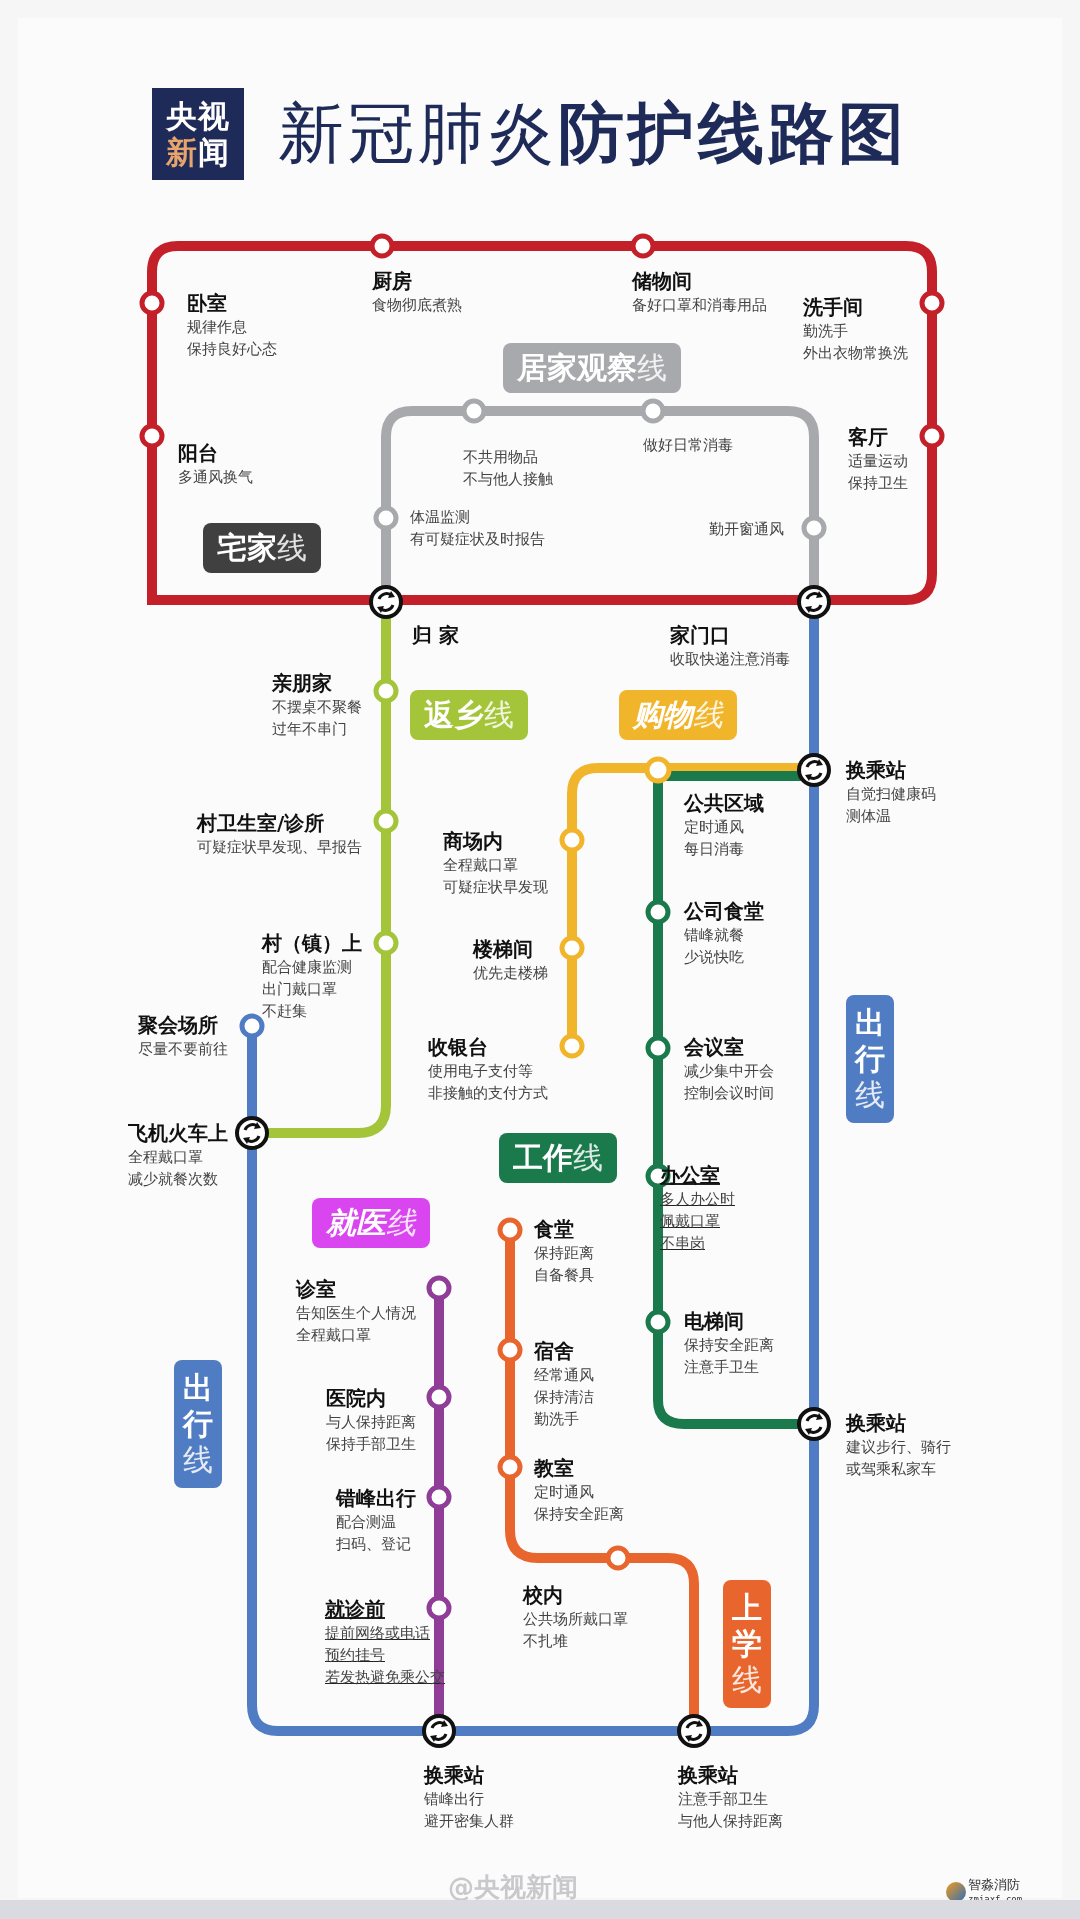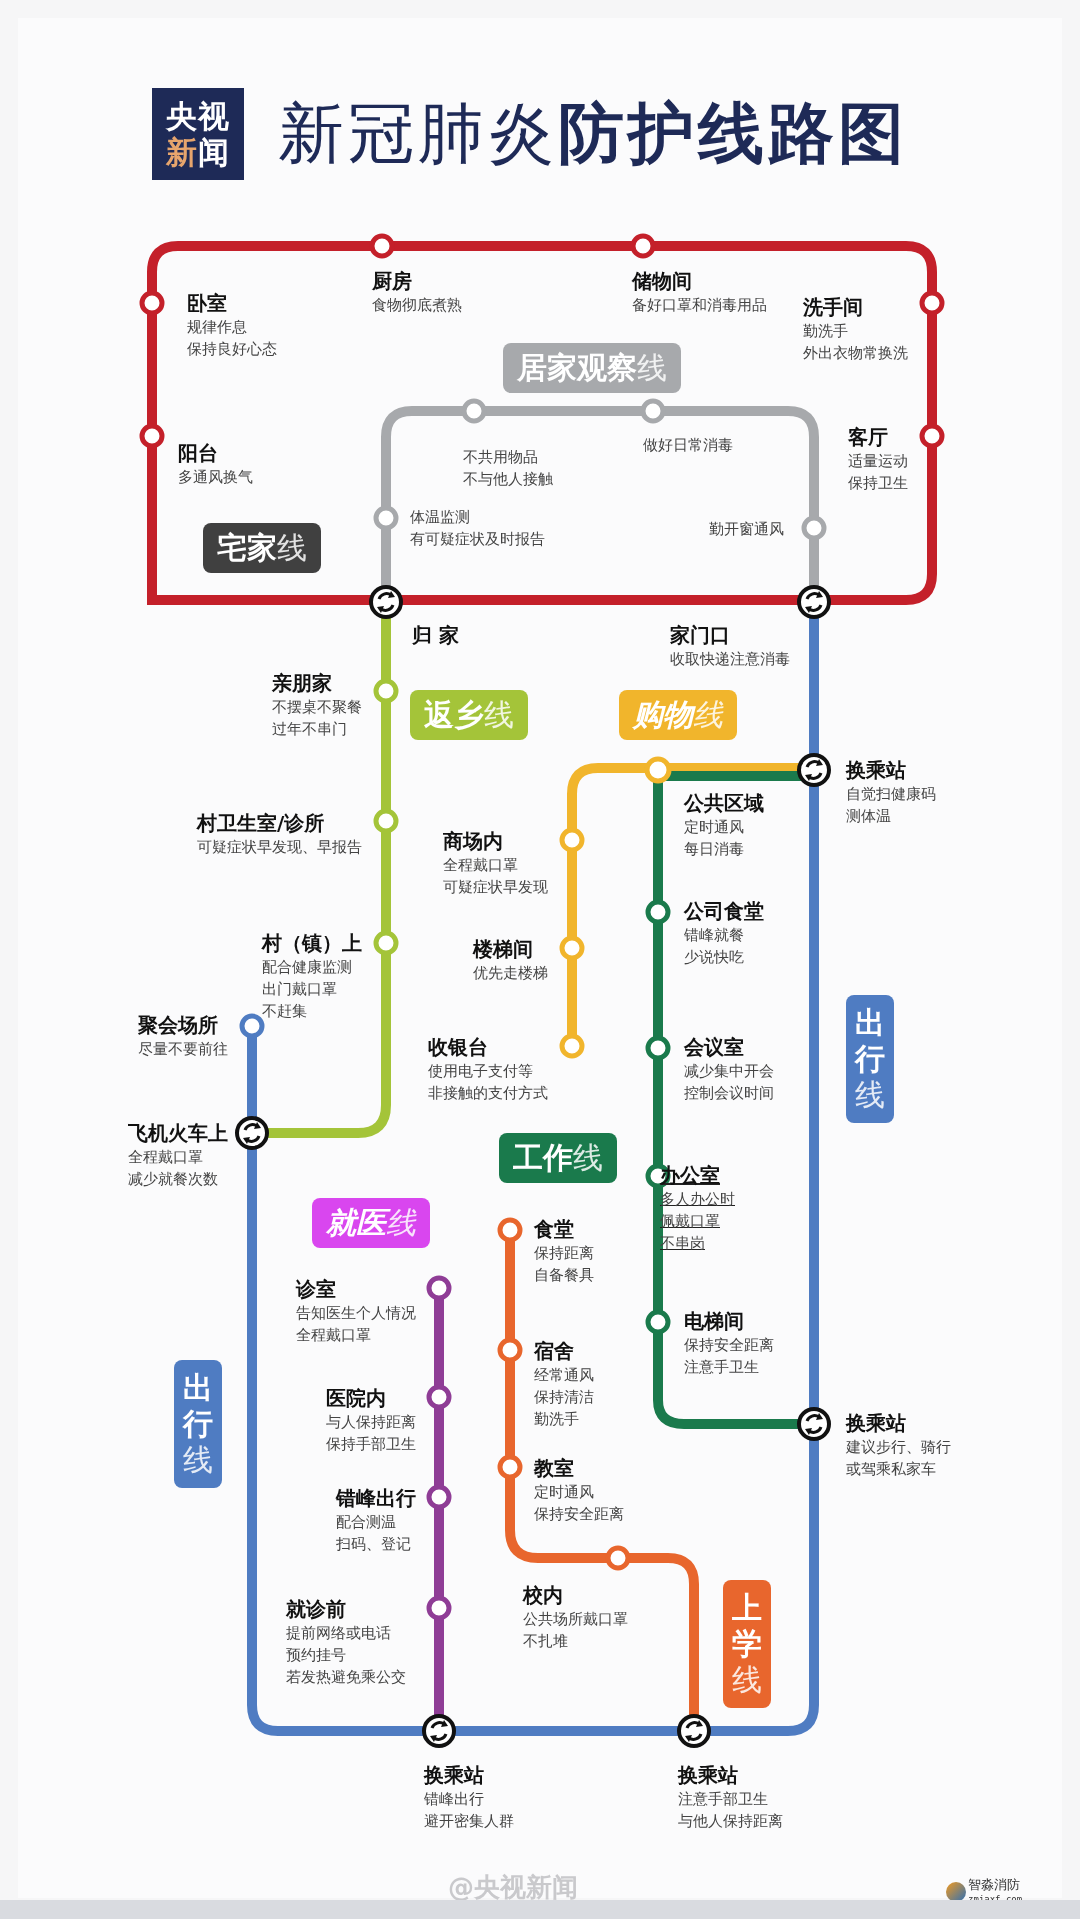--- a/index.html
+++ b/index.html
@@ -333,21 +333,21 @@
 <div class="st r" style="right:664px;top:1385px;">
   <div class="n">医院内</div>
     <div class="d">与人保持距离</div>
     <div class="d">保持手部卫生</div>
 </div>
 <div class="st r" style="right:664px;top:1485px;">
   <div class="n">错峰出行</div>
     <div class="d">配合测温</div>
     <div class="d">扫码、登记</div>
 </div>
-<div class="st r" style="right:674px;top:1596px;">
+<div class="st r" style="right:635px;top:1596px;text-decoration:underline;">
   <div class="n">就诊前</div>
     <div class="d">提前网络或电话</div>
     <div class="d">预约挂号</div>
     <div class="d">若发热避免乘公交</div>
 </div>
 
 <div class="st" style="left:424px;top:1762px;">
   <div class="n">换乘站</div>
     <div class="d">错峰出行</div>
     <div class="d">避开密集人群</div>

